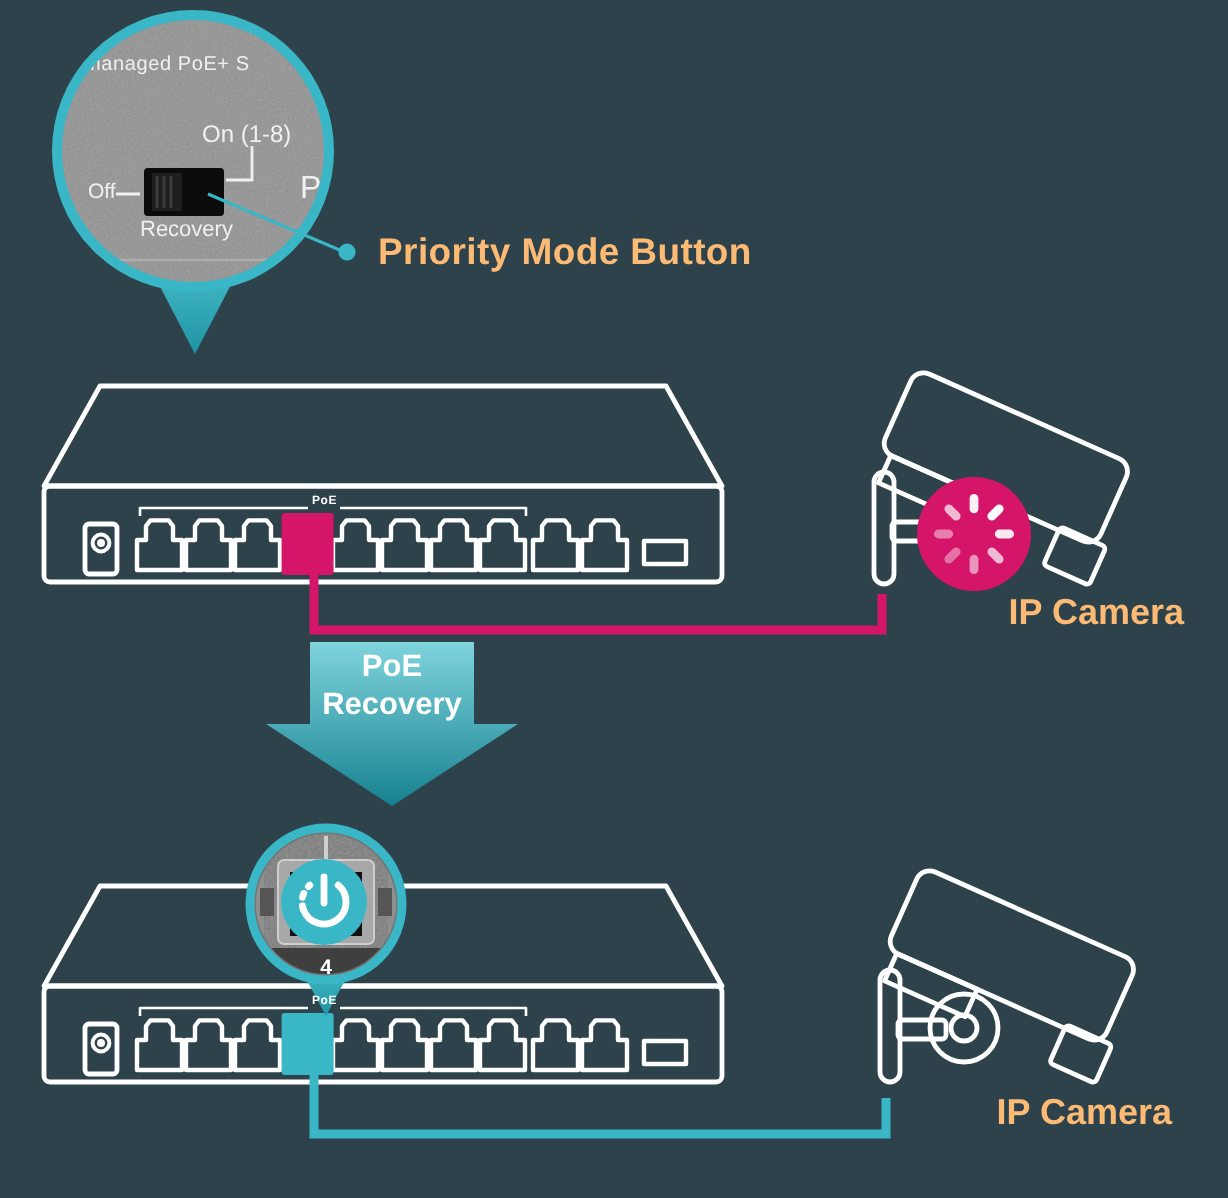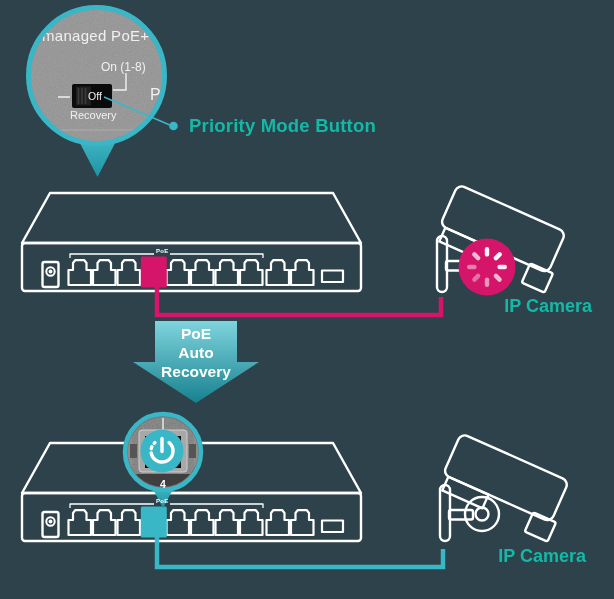--- a/index.html
+++ b/index.html
@@ -2,36 +2,36 @@
 <html style="--background: #2d424b; --teal: #39b7c7; --pink: #d4156a;"><head>
 <meta charset="utf-8">
 <style>
   html,body{margin:0;padding:0;background:#222;}
   .stage{
     position:relative;width:614px;height:599px;overflow:hidden;
     background:var(--background,#2d424b);
     font-family:"Liberation Sans",sans-serif;
   }
   .stage svg{position:absolute;left:0;top:0;}
-  .lbl{position:absolute;color:#14b8a6;font-weight:bold;white-space:nowrap;}
+  .lbl{position:absolute;color:#fdba74;font-weight:bold;white-space:nowrap;}
   .priority-label{left:189px;top:115px;font-size:18.5px;letter-spacing:.2px;}
   .cam-label{width:140px;text-align:right;font-size:18px;}
   .cam-label.top{left:452px;top:296px;}
   .cam-label.bottom{left:446px;top:546px;}
   .arrow-text{position:absolute;left:136px;top:324px;width:120px;text-align:center;
     color:#fff;font-weight:bold;font-size:15.5px;line-height:19px;}
   .mag-content{
     position:absolute;left:31px;top:10px;width:131px;height:131px;
     border-radius:50%;overflow:hidden;pointer-events:none;
   }
   .mag-content span{position:absolute;color:#eff1f0;white-space:nowrap;}
-  .mag-panel-text{left:11px;top:17px;font-size:15px;letter-spacing:.3px;}
+  .mag-panel-text{left:11px;top:17px;font-size:10px;letter-spacing:.3px;}
   .mag-on{left:70px;top:50px;font-size:12px;}
   .mag-po{left:119px;top:76px;font-size:16px;}
-  .mag-off{left:13px;top:80px;font-size:10.5px;margin-left:44px;}
+  .mag-off{left:13px;top:80px;font-size:10.5px;}
   .mag-recovery{left:39px;top:99px;font-size:11px;}
   .poe-tiny{position:absolute;color:#fff;font-size:6px;font-weight:bold;letter-spacing:.3px;}
   .poe-tiny.top{left:156px;top:248px;}
   .poe-tiny.bottom{left:156px;top:498px;}
   .port-number{position:absolute;left:155px;top:478px;width:16px;text-align:center;
     color:#fff;font-size:10.5px;font-weight:bold;}
 </style>
 </head>
 <body>
 
@@ -178,21 +178,20 @@
     <span class="mag-recovery">Recovery</span>
   </div>
 
   <div class="lbl priority-label">Priority Mode Button</div>
 
   <div class="poe-tiny top">PoE</div>
   <div class="poe-tiny bottom">PoE</div>
 
   <div class="arrow-text">
     <div>PoE</div>
-    <div>Auto</div>
     <div>Recovery</div>
   </div>
 
   <div class="lbl cam-label top">IP Camera</div>
   <div class="lbl cam-label bottom">IP Camera</div>
 
   <div class="port-number">4</div>
 
 </div>
 

